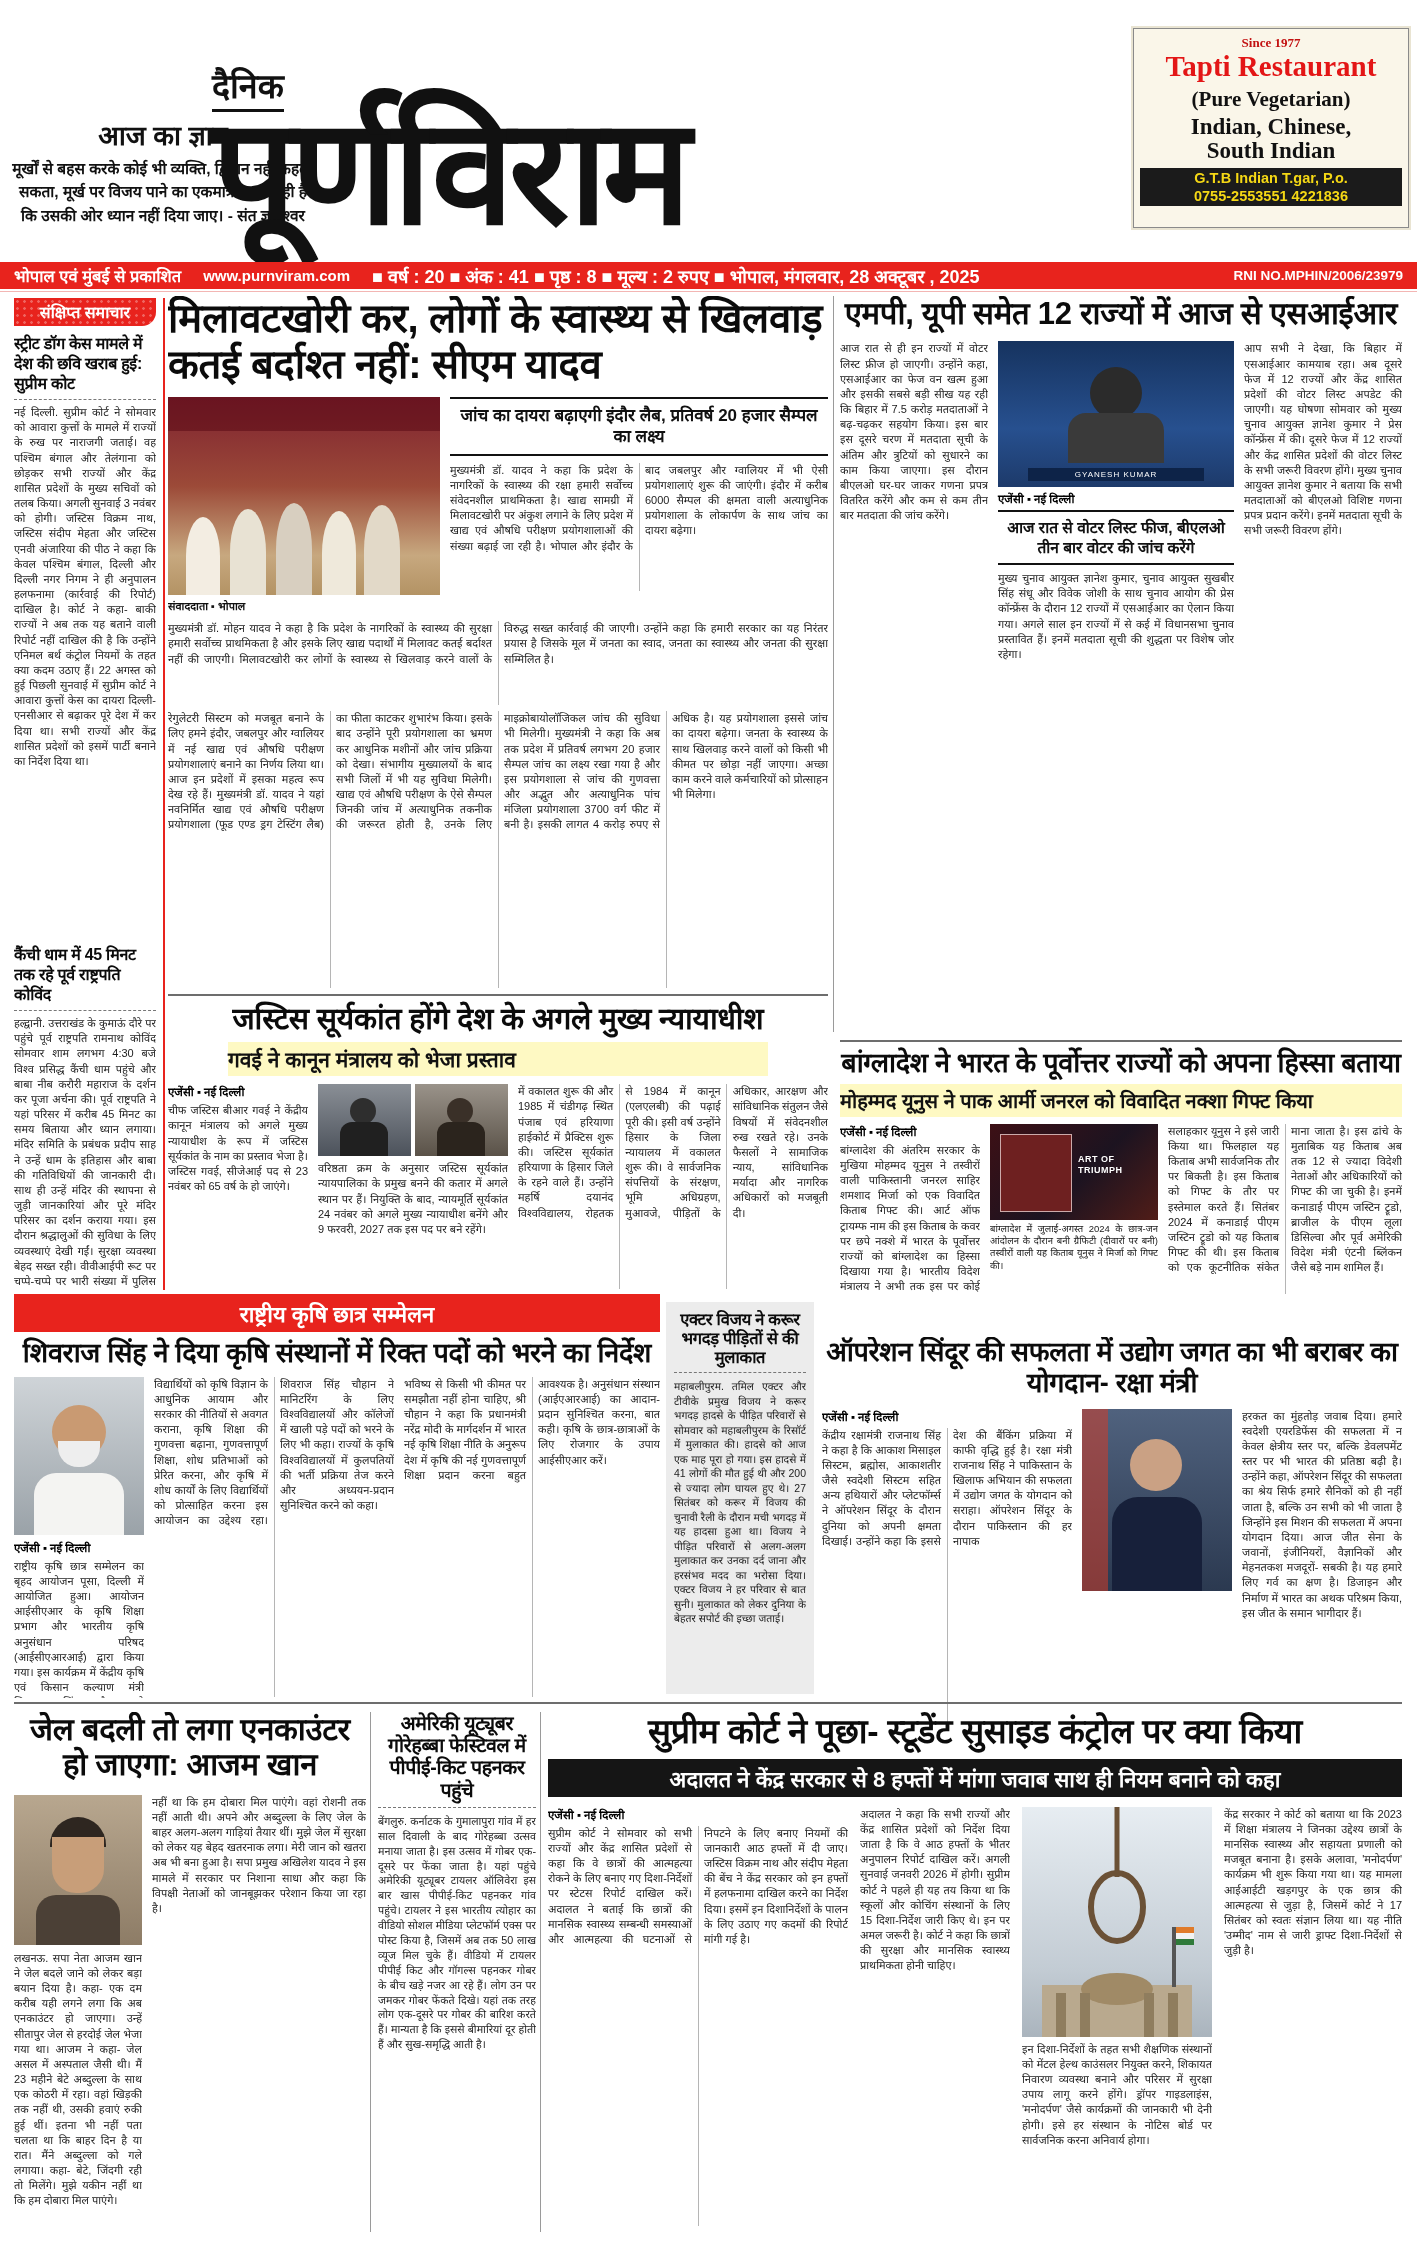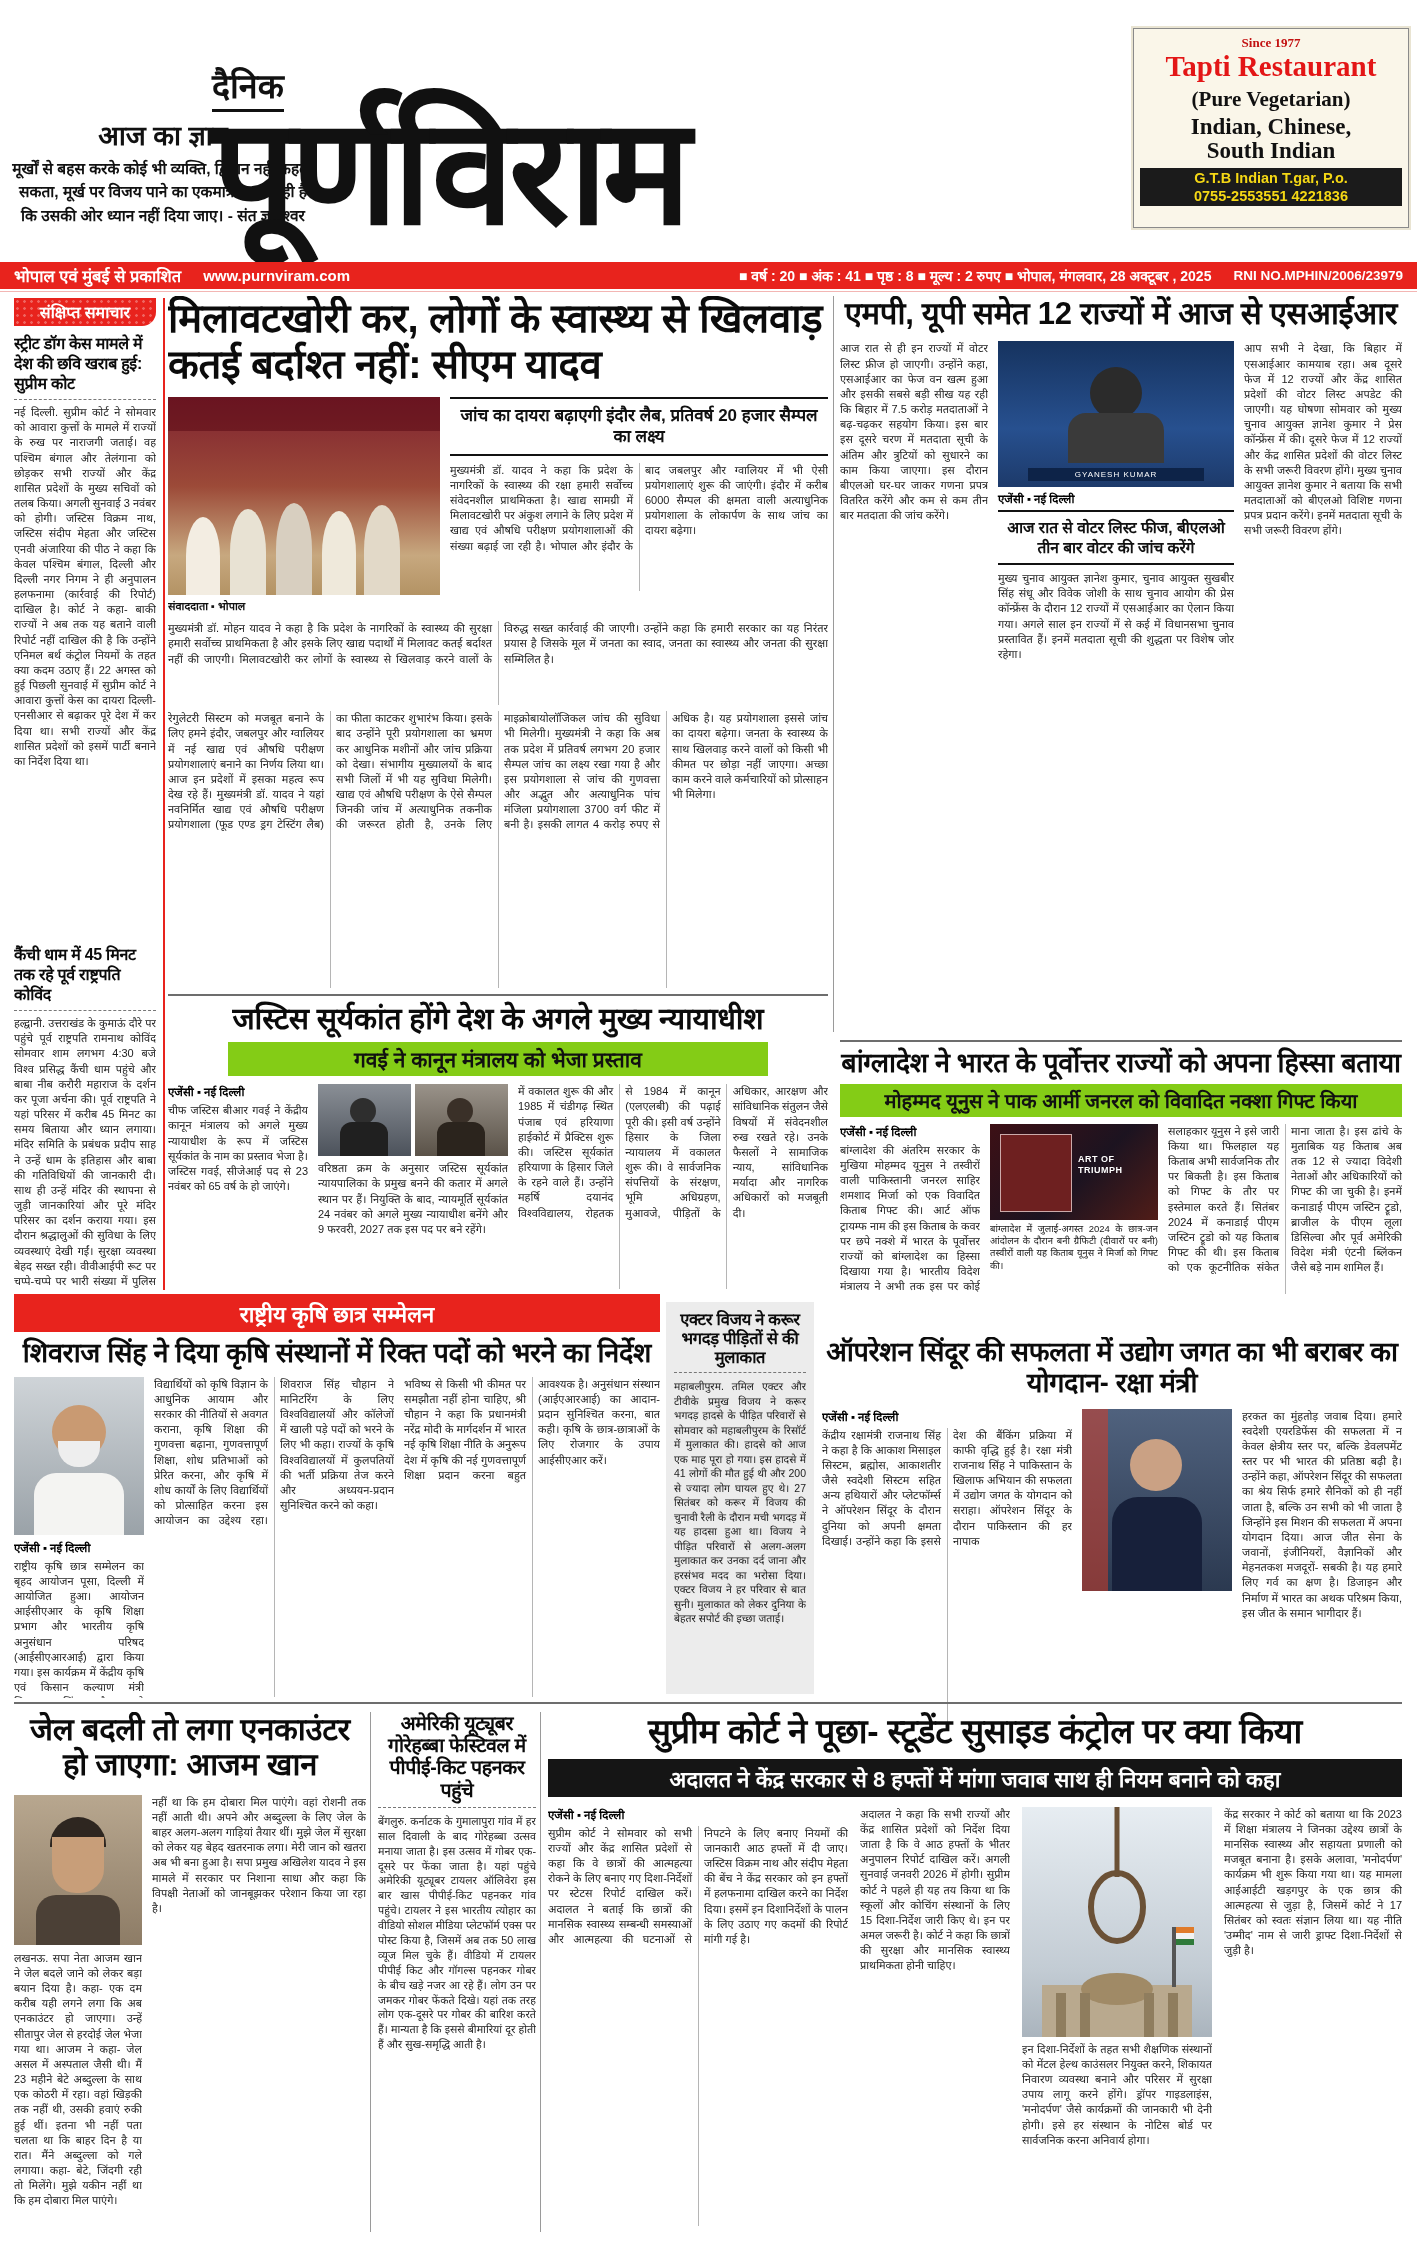--- a/index.html
+++ b/index.html
@@ -7,21 +7,21 @@
          font-family:"Liberation Sans",sans-serif;color:#111;overflow:hidden;}
   .abs{position:absolute;}
   .hl{font-weight:bold;color:#0b0b0b;line-height:1.14;letter-spacing:-.3px;}
   .bd{font-size:11px;line-height:1.38;text-align:justify;color:#1c1c1c;overflow:hidden;}
   .c2{column-count:2;column-gap:12px;column-rule:1px solid #b5b5b5;}
   .c3{column-count:3;column-gap:12px;column-rule:1px solid #b5b5b5;}
   .c4{column-count:4;column-gap:12px;column-rule:1px solid #b5b5b5;}
   .byline{font-weight:bold;font-size:11.5px;margin-bottom:4px;color:#000;}
   .vline{width:0;border-left:1px solid #9a9a9a;}
   .hrule{border-top:2px solid #6d6d6d;}
-  .graysub{background:#84cc16;text-align:center;font-weight:bold;}
+  .graysub{background:#fef9c3;font-weight:bold;}
   .photo{position:relative;overflow:hidden;}
   .cap{font-size:9.5px;line-height:1.3;color:#222;text-align:justify;}
   .boxhead{border-top:2.5px solid #111;border-bottom:2.5px solid #111;
            font-weight:bold;text-align:center;padding:6px 4px;line-height:1.25;}
   .dotred{background:#e8231d;background-image:radial-gradient(rgba(255,255,255,.30) 1px,transparent 1.6px);background-size:7px 7px;}
   .center{text-align:center;}
   .sil{position:absolute;border-radius:50% 50% 0 0;}
 </style>
 </head>
 <body>
@@ -44,21 +44,21 @@
     <div style="font-weight:bold;font-size:21px;margin-top:4px;">(Pure Vegetarian)</div>
     <div style="font-weight:bold;font-size:23px;line-height:1.05;margin-top:3px;">Indian, Chinese,</div>
     <div style="font-weight:bold;font-size:23px;line-height:1.05;">South Indian</div>
     <div style="background:#1b1b1b;color:#f5d815;font-weight:bold;font-size:14.5px;margin:5px 6px 0 6px;padding:2px 0;font-family:'Liberation Sans',sans-serif;">G.T.B Indian T.gar, P.o.</div>
     <div style="background:#1b1b1b;color:#f5d815;font-weight:bold;font-size:14.5px;margin:0 6px;padding:0 0 2px 0;font-family:'Liberation Sans',sans-serif;">0755-2553551 4221836</div>
   </div>
 
   <div class="abs" style="left:0;top:262px;width:1417px;height:27px;background:#e8231d;color:#fff;display:flex;align-items:center;gap:22px;padding:0 14px;box-sizing:border-box;">
     <span style="font-size:16.5px;font-weight:bold;">भोपाल एवं मुंबई से प्रकाशित</span>
     <span style="font-size:15px;font-weight:bold;">www.purnviram.com</span>
-    <span style="font-size:14px;font-weight:bold;flex:1;text-align:right;">■ वर्ष : 20 ■ अंक : 41 ■ पृष्ठ : 8 ■ मूल्य : 2 रुपए ■ भोपाल, मंगलवार, 28 अक्टूबर , 2025</span>
+    <span style="font-size:18px;font-weight:bold;flex:1;text-align:left;">■ वर्ष : 20 ■ अंक : 41 ■ पृष्ठ : 8 ■ मूल्य : 2 रुपए ■ भोपाल, मंगलवार, 28 अक्टूबर , 2025</span>
     <span style="font-size:13.5px;font-weight:bold;">RNI NO.MPHIN/2006/23979</span>
   </div>
   <div class="abs" style="left:0;top:291px;width:1417px;border-top:1px solid #f3b6b4;"></div>
 
   <div class="abs" style="left:14px;top:298px;width:142px;height:992px;border-right:2.5px solid #e8231d;padding-right:7px;box-sizing:content-box;overflow:hidden;">
     <div class="dotred" style="color:#fff;font-weight:bold;font-size:16px;text-align:center;padding:3px 2px;border-radius:0 0 14px 0;">संक्षिप्त समाचार</div>
     <div class="hl" style="font-size:16px;margin-top:8px;line-height:1.25;">स्ट्रीट डॉग केस मामले में देश की छवि खराब हुई: सुप्रीम कोट</div>
     <div style="border-bottom:1px dashed #777;margin:5px 0;"></div>
     <div class="bd" style="font-size:11px;height:532px;">नई दिल्ली. सुप्रीम कोर्ट ने सोमवार को आवारा कुत्तों के मामले में राज्यों के रुख पर नाराजगी जताई। वह पश्चिम बंगाल और तेलंगाना को छोड़कर सभी राज्यों और केंद्र शासित प्रदेशों के मुख्य सचिवों को तलब किया। अगली सुनवाई 3 नवंबर को होगी। जस्टिस विक्रम नाथ, जस्टिस संदीप मेहता और जस्टिस एनवी अंजारिया की पीठ ने कहा कि केवल पश्चिम बंगाल, दिल्ली और दिल्ली नगर निगम ने ही अनुपालन हलफनामा (कार्रवाई की रिपोर्ट) दाखिल है। कोर्ट ने कहा- बाकी राज्यों ने अब तक यह बताने वाली रिपोर्ट नहीं दाखिल की है कि उन्होंने एनिमल बर्थ कंट्रोल नियमों के तहत क्या कदम उठाए हैं। 22 अगस्त को हुई पिछली सुनवाई में सुप्रीम कोर्ट ने आवारा कुत्तों केस का दायरा दिल्ली-एनसीआर से बढ़ाकर पूरे देश में कर दिया था। सभी राज्यों और केंद्र शासित प्रदेशों को इसमें पार्टी बनाने का निर्देश दिया था।</div>
     <div class="hl" style="font-size:16px;margin-top:8px;line-height:1.25;">कैंची धाम में 45 मिनट तक रहे पूर्व राष्ट्रपति कोविंद</div>

